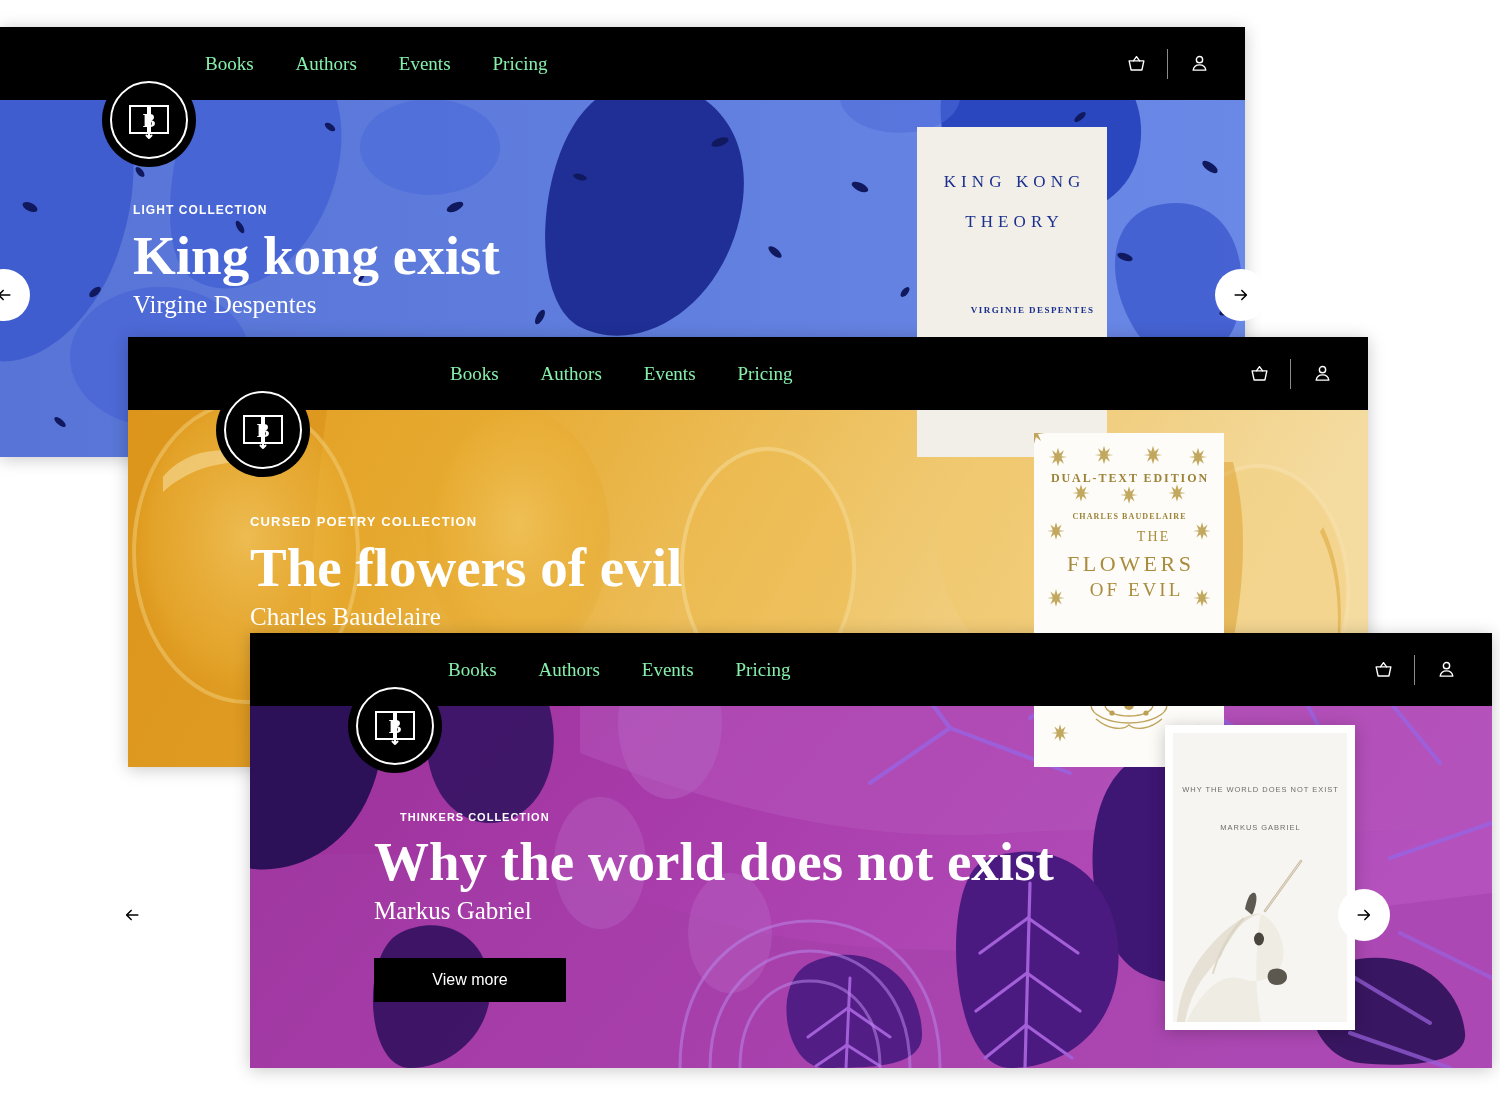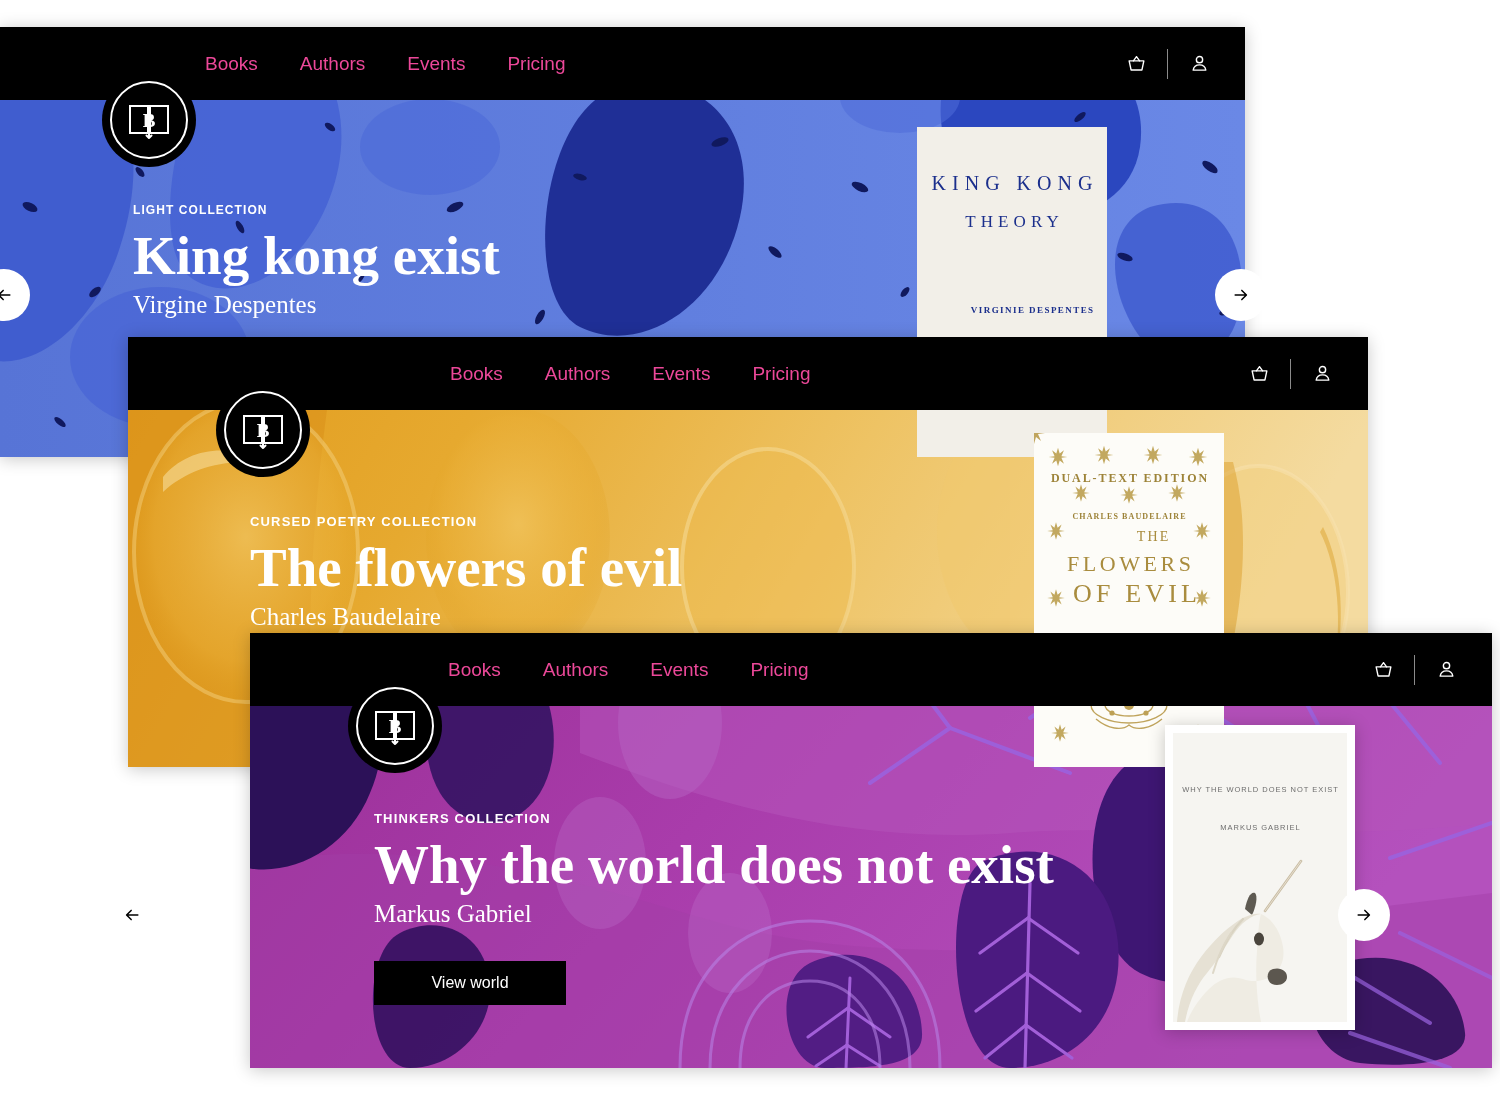--- a/index.html
+++ b/index.html
@@ -18,22 +18,22 @@
 
   
   .navbar {
     position: absolute; top: 0; left: 0; right: 0;
     background: #000000;
     display: flex; align-items: center;
     z-index: 30;
   }
   .nav-links { display: flex; align-items: center; }
   .nav-link {
-    color: #ec4899;
-    font-family: Liberation Sans, sans-serif;
+    color: #86efac;
+    font-family: Liberation Serif, serif;
     white-space: nowrap;
     cursor: pointer;
   }
   .nav-right { margin-left: auto; display: flex; align-items: center; }
   .nav-divider { background: #8b8b8b; width: 1px; }
   .icon-btn { display: flex; align-items: center; justify-content: center; cursor: pointer; }
   .icon-btn svg { display: block; }
 
   
   .logo {
@@ -227,21 +227,21 @@
         </div>
       </div>
 
       <div class="hero" style="left:133px; top:176px;">
         <div class="eyebrow" style="font-size:12px;">LIGHT COLLECTION</div>
         <div class="hero-title" style="font-size:55px; margin-top:10px;">King kong exist</div>
         <div class="hero-author" style="font-size:25px; margin-top:6px;">Virgine Despentes</div>
       </div>
 
       <div class="cover cover1" style="left:917px; top:100px; width:190px; height:330px;">
-        <div class="c1-title" style="top:45px;  font-size:20px;">KING KONG</div>
+        <div class="c1-title" style="top:45px;  font-size:17px;">KING KONG</div>
         <div class="c1-title" style="top:85px;  font-size:17px;">THEORY</div>
         <div class="c1-author" style="top:178px; font-size:9px;">VIRGINIE DESPENTES</div>
       </div>
     </div>
 
     <div class="logo" style="left:102px; top:46px; width:94px; height:94px;">
       <div class="logo-ring" style="width:78px;height:78px;">
         <svg width="46" height="40" viewBox="0 0 46 40">
           <path d="M4 6 H22 V33 H4 Z" fill="none" stroke="#fff" stroke-width="2"></path>
           <path d="M24 6 H42 V33 H24 Z" fill="none" stroke="#fff" stroke-width="2"></path>
@@ -366,21 +366,21 @@
             <circle cx="78" cy="266" r="2.6"></circle>
               <circle cx="112" cy="266" r="2.6"></circle>
             <circle cx="78" cy="280" r="2.6"></circle>
               <circle cx="112" cy="280" r="2.6"></circle>
           </g>
         </svg>
         <div class="c2-edition" style="top:38px; font-size:12px;">DUAL-TEXT EDITION</div>
         <div class="c2-author" style="top:79px; font-size:8px;">CHARLES BAUDELAIRE</div>
         <div class="c2-t1" style="top:96px;  font-size:14px;padding-left:47px;">THE</div>
         <div class="c2-t2" style="top:118px; font-size:22px;">FLOWERS</div>
-        <div class="c2-t3" style="top:146px; font-size:26px;margin-left:12px;">OF EVIL</div>
+        <div class="c2-t3" style="top:146px; font-size:19px;margin-left:12px;">OF EVIL</div>
       </div>
     </div>
 
     <div class="logo" style="left:88px; top:46px; width:94px; height:94px;">
       <div class="logo-ring" style="width:78px;height:78px;">
         <svg width="46" height="40" viewBox="0 0 46 40">
           <path d="M4 6 H22 V33 H4 Z" fill="none" stroke="#fff" stroke-width="2"></path>
           <path d="M24 6 H42 V33 H24 Z" fill="none" stroke="#fff" stroke-width="2"></path>
           <path d="M22 6 C22 12 23 13 23 15 C23 13 24 12 24 6" fill="#000" stroke="#fff" stroke-width="2" stroke-linejoin="round"></path>
           <path d="M23 33 L23 38 L20.5 35.5 M23 38 L25.5 35.5" fill="none" stroke="#fff" stroke-width="2" stroke-linecap="round" stroke-linejoin="round"></path>
@@ -490,24 +490,24 @@
           <div class="icon-btn" style="width:40px;height:40px;">
             <svg width="21" height="21" viewBox="0 0 24 24" fill="none" stroke="#fff" stroke-width="1.6" stroke-linecap="round" stroke-linejoin="round">
               <circle cx="12" cy="7.6" r="3.6"></circle>
               <path d="M4.8 19.6 C5.4 15.6 8.3 13.6 12 13.6 C15.7 13.6 18.6 15.6 19.2 19.6 Z"></path>
             </svg>
           </div>
         </div>
       </div>
 
       <div class="hero" style="left:124px; top:178px;">
-        <div class="eyebrow" style="font-size:13px;">THINKERS COLLECTION</div>
+        <div class="eyebrow" style="font-size:11px;margin-left:26px;">THINKERS COLLECTION</div>
         <div class="hero-title" style="font-size:55px; margin-top:10px;">Why the world does not exist</div>
         <div class="hero-author" style="font-size:25px; margin-top:6px;">Markus Gabriel</div>
-        <button class="view-more" style="width:192px; height:44px; font-size:16px; margin-top:33px;">View world</button>
+        <button class="view-more" style="width:192px; height:44px; font-size:16px; margin-top:33px;">View more</button>
       </div>
 
       <div class="cover cover3 shadow-soft" style="left:915px; top:92px; width:190px; height:305px;">
         <div class="cover3-inner">
           <svg style="position:absolute;inset:0;width:100%;height:100%;" viewBox="0 0 174 289" preserveAspectRatio="none">
             <rect width="174" height="289" fill="#f6f5f1"></rect>
 
             <path d="M92,178 L128,128" stroke="#c9bda4" stroke-width="2.6" stroke-linecap="round"></path>
             <path d="M92,178 L128,128" stroke="#e6ded0" stroke-width="1" stroke-linecap="round"></path>
 

